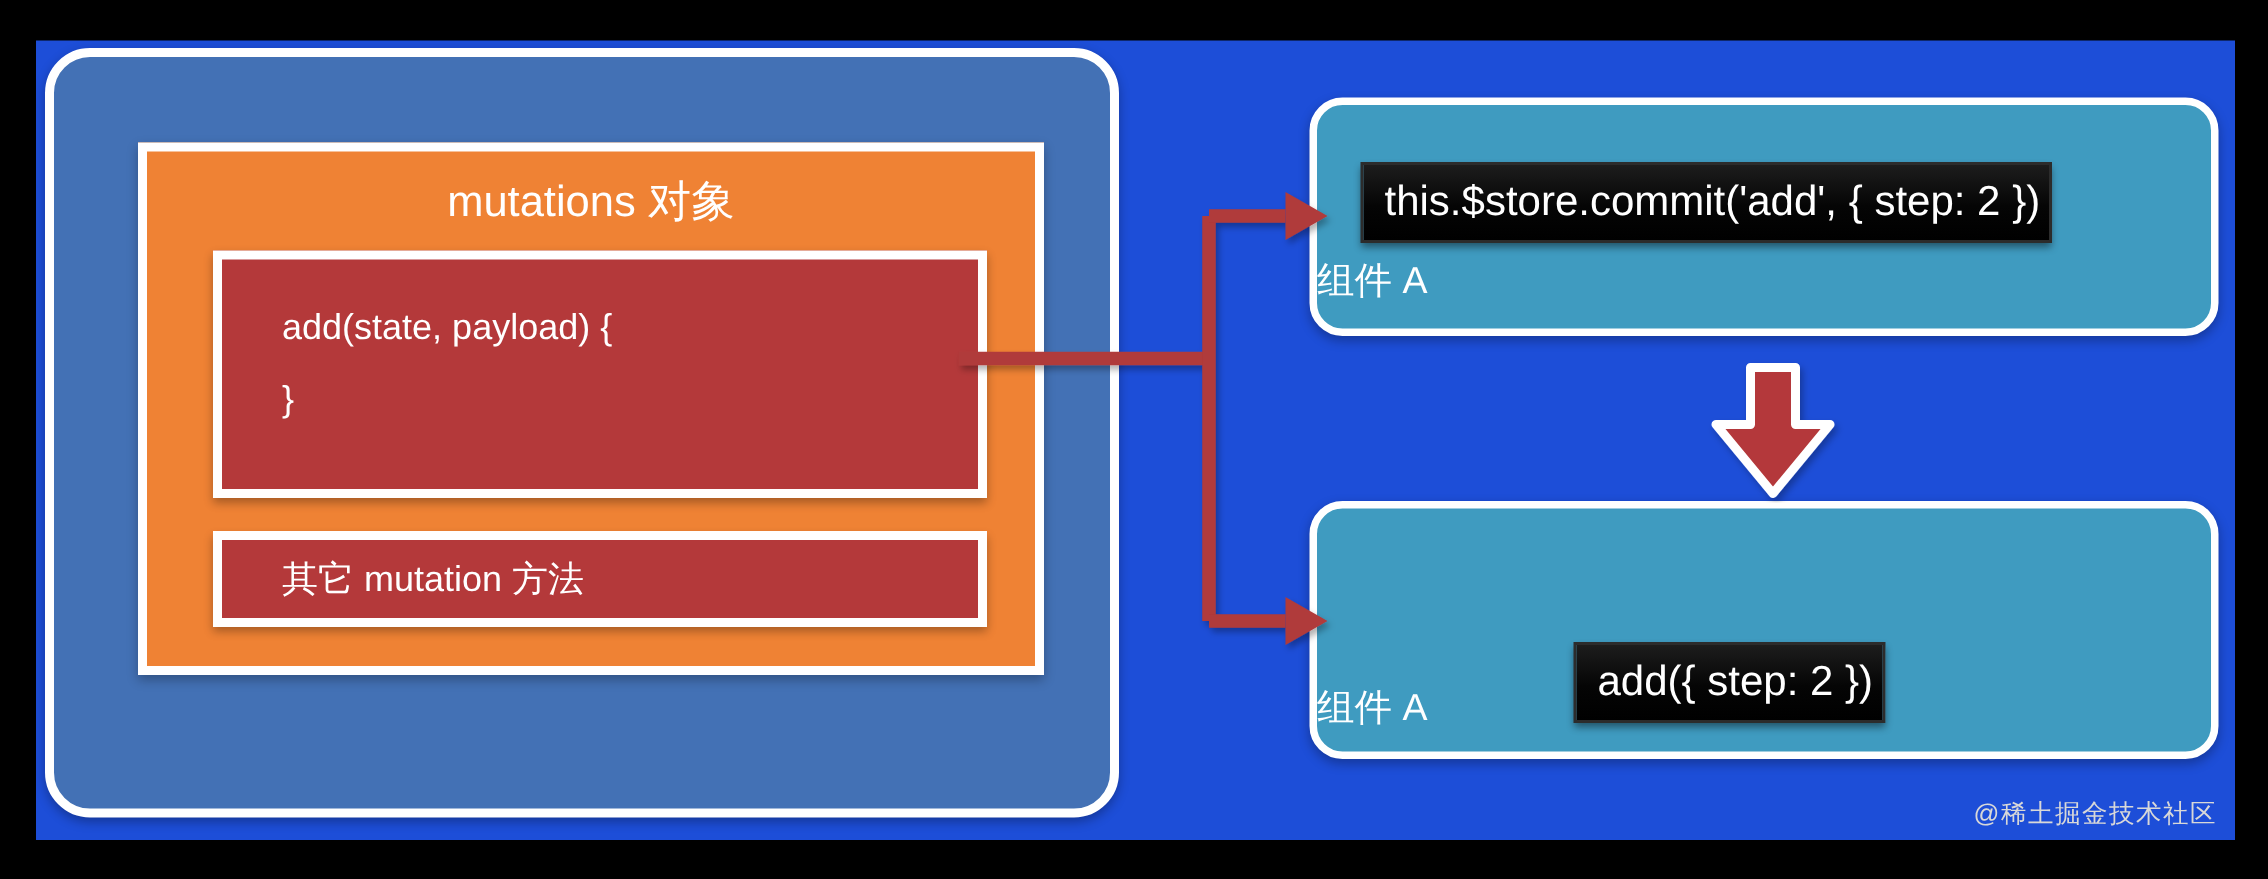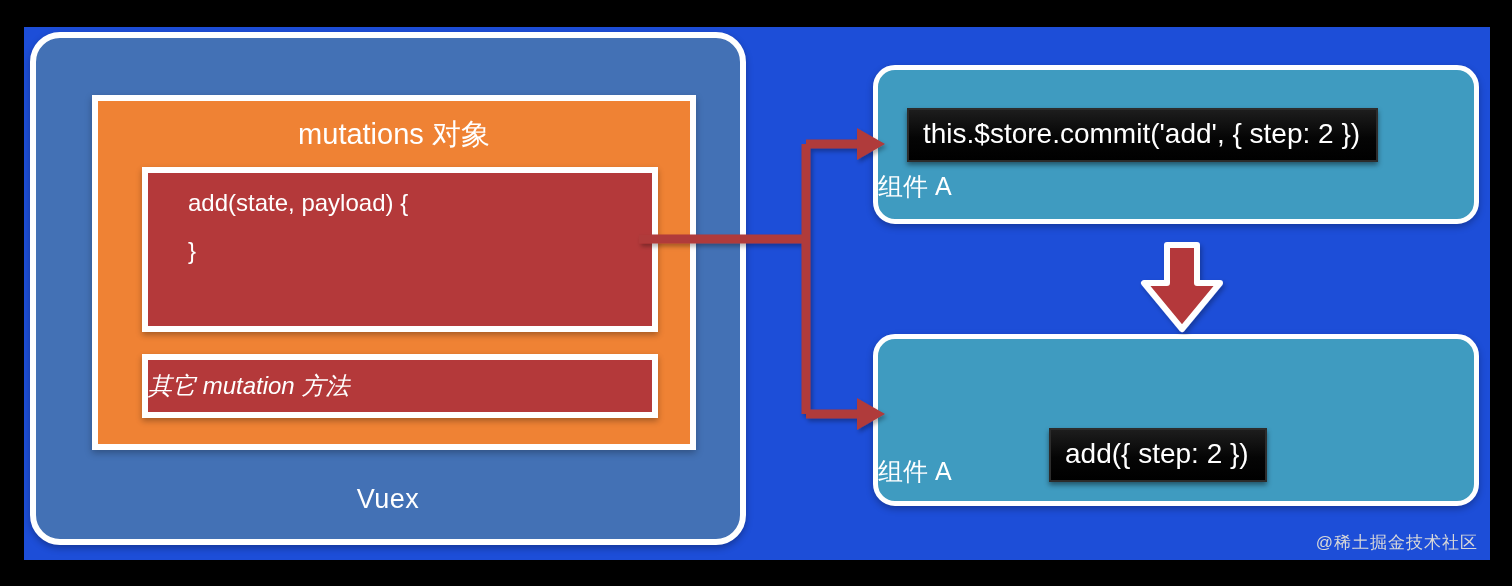--- a/index.html
+++ b/index.html
@@ -85,37 +85,37 @@
     border: 6px solid #ffffff;
     box-sizing: border-box;
     box-shadow: 0 3px 6px rgba(0,0,0,0.30);
     color: #ffffff;
   }
   .red-box--code {
     left: 44px;
     top: 66px;
     width: 516px;
     height: 165px;
-    padding: 6px 0 0 40px;
+    padding: 22px 0 0 40px;
   }
   .code-line {
     font-size: 24px;
     line-height: 48px;
     white-space: pre;
   }
   .code-line.indent { padding-left: 28px; }
 
   .red-box--other {
     left: 44px;
     top: 253px;
     width: 516px;
     height: 64px;
     display: flex;
     align-items: center;
-    font-style: italic;
+    padding-left: 40px;
   }
   .other-label { font-size: 24px; }
 
   
   .comp-panel {
     position: absolute;
     background: #3f9bc0;
     border-radius: 22px;
     border: 5px solid #ffffff;
     box-sizing: border-box;
@@ -125,21 +125,21 @@
   .comp-panel--bottom { left: 849px; top: 307px; width: 606px; height: 172px; }
 
   .comp-code {
     position: absolute;
     top: 38px;
     background: linear-gradient(#1d1d1d, #050505 55%, #000000);
     border: 2px solid #2c2c2c;
     color: #ffffff;
     font-size: 28px;
     line-height: 1;
-    padding: 10px 16px 12px 14px;
+    padding: 10px 6px 12px 14px;
     white-space: nowrap;
     box-shadow: 0 3px 5px rgba(0,0,0,0.45);
   }
   .comp-panel--top .comp-code { left: 29px; }
   .comp-panel--bottom .comp-code { left: 171px; top: 44px; margin-top: 45px; }
 
   .comp-label {
     position: absolute;
     left: 0;
     right: 0;
@@ -196,21 +196,20 @@
           <div class="code-line">add(state, payload) {</div>
           <div class="code-line">}</div>
         </div>
 
         <div class="red-box red-box--other">
           <span class="other-label">其它 mutation 方法</span>
         </div>
 
       </div>
 
-      <div class="vuex-label">Vuex</div>
     </div>
 
     <div class="comp-panel comp-panel--top">
       <div class="comp-code">this.$store.commit('add', { step: 2 })</div>
       <div class="comp-label">组件 A</div>
     </div>
 
     <div class="comp-panel comp-panel--bottom">
       <div class="comp-code">add({ step: 2 })</div>
       <div class="comp-label">组件 A</div>

